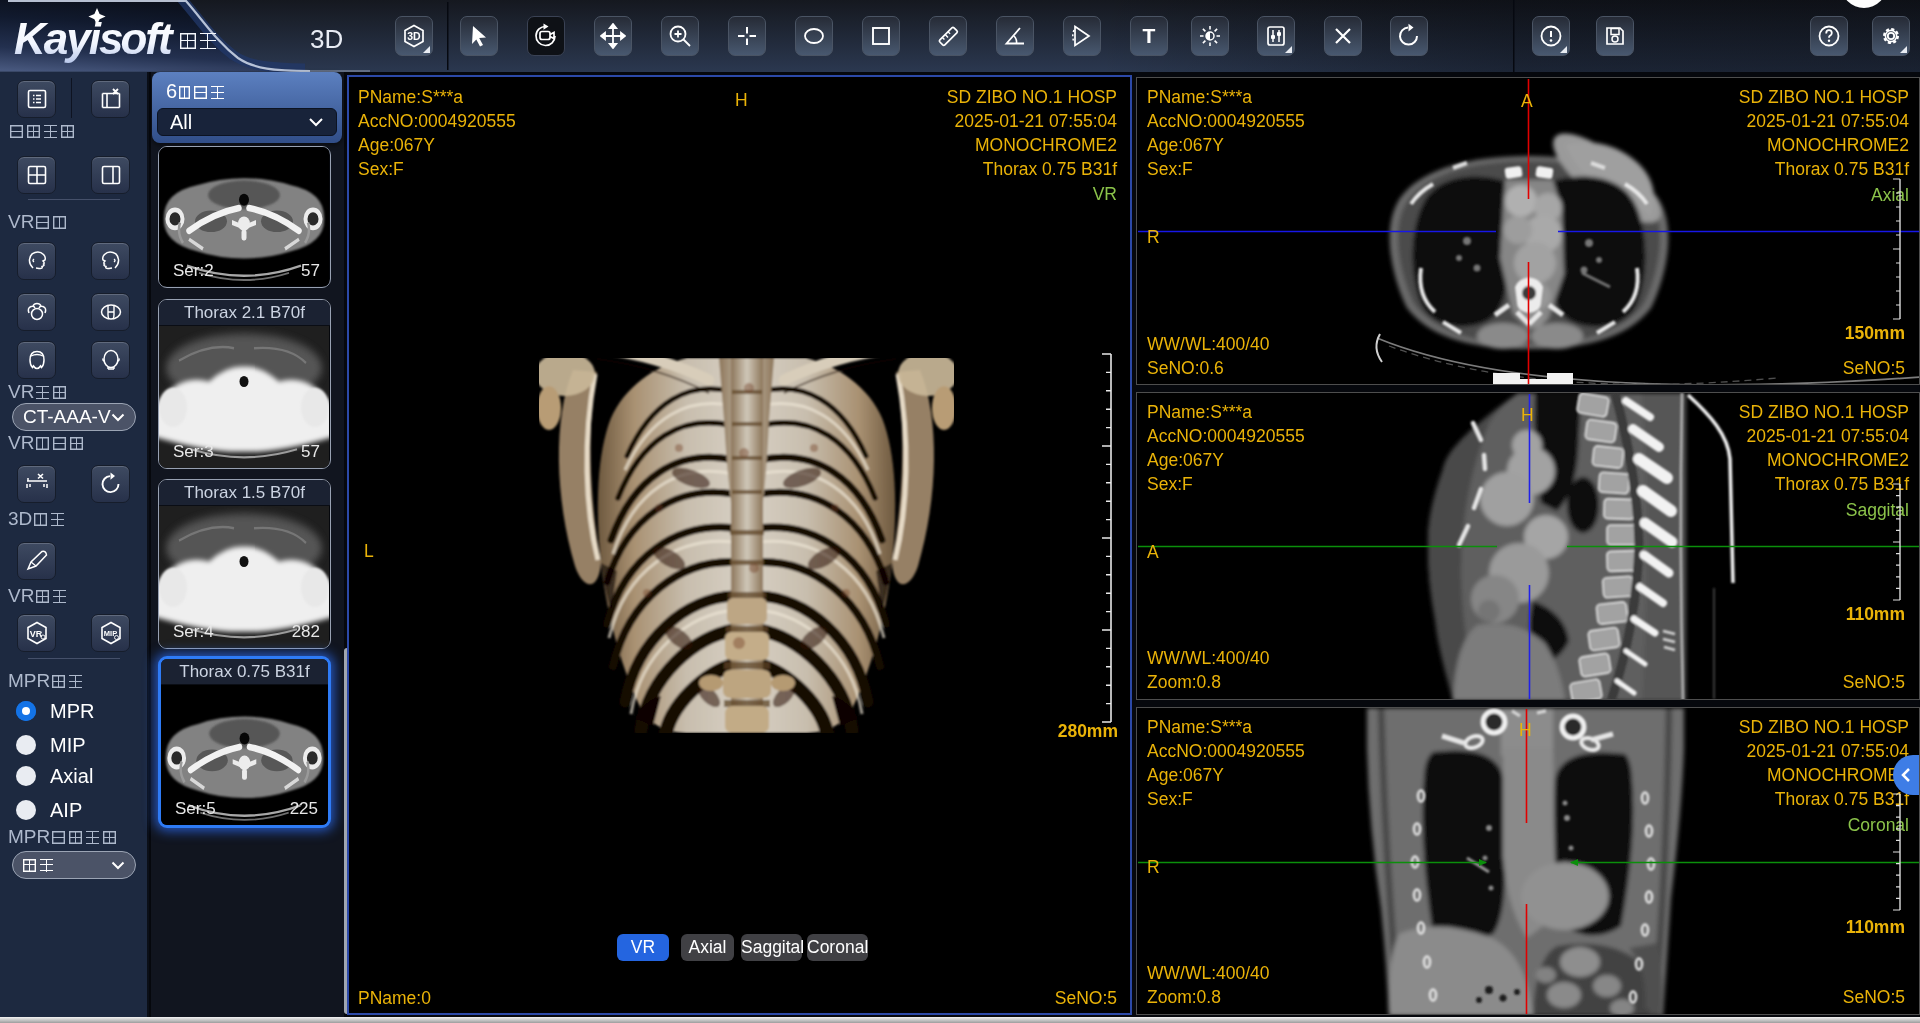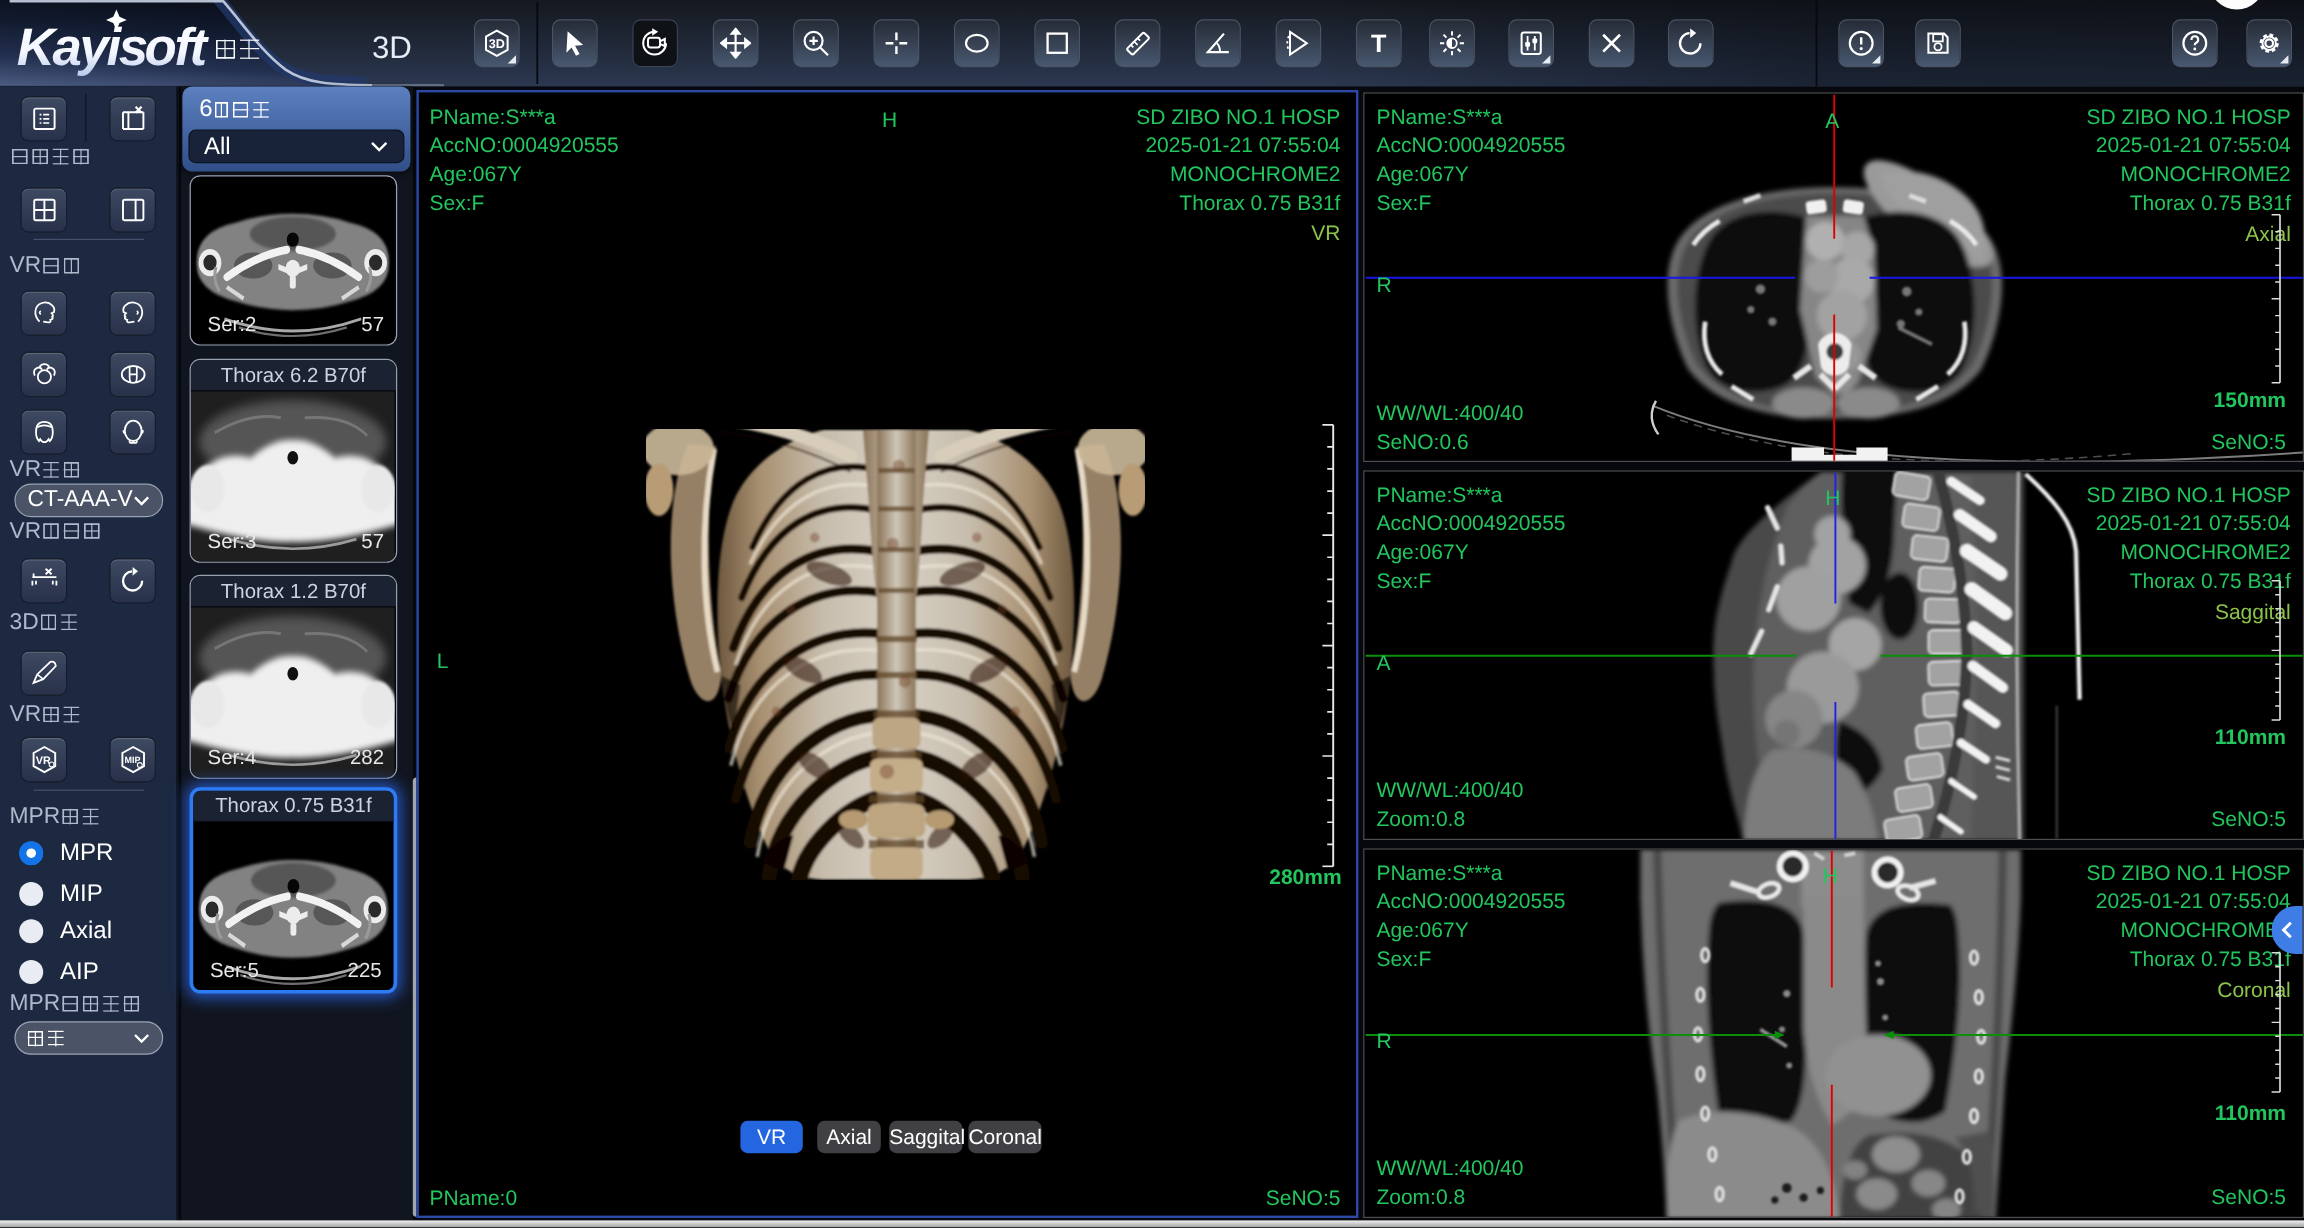--- a/index.html
+++ b/index.html
@@ -32,21 +32,21 @@
 #serhead .t{position:absolute;left:14px;top:8px;color:#fff;font-size:20px}
 #allsel{position:absolute;left:5px;top:36px;width:180px;height:28px;background:#18233a;border:1px solid #0c1322;border-radius:6px;color:#fff;font-size:20px;display:flex;align-items:center;padding:0 12px}
 .thumb{position:absolute;left:7px;width:173px;border:1.5px solid #98a1b2;border-radius:9px;background:#05070c;overflow:hidden}
 .thumb .ttl{position:absolute;left:0;right:0;top:0;height:26px;background:#1b2232;color:#ccd4e2;font-size:17px;text-align:center;line-height:25px;border-bottom:1px solid #0a0d14}
 .thumb .ser{position:absolute;left:14px;bottom:6px;color:#e8e8e8;font-size:17px}
 .thumb .num{position:absolute;right:10px;bottom:6px;color:#e8e8e8;font-size:17px}
 .thumb svg{position:absolute;left:0;top:0}
 #scrollbar{left:344px;top:648px;width:6px;height:366px;background:#a0a6b0;border-radius:3px}
 
 #mainview{left:347px;top:75px;width:785px;height:940px;background:#000;border:2px solid #2c49a8}
-.ovl{position:absolute;color:#22c55e;font-size:17.5px;white-space:nowrap}
+.ovl{position:absolute;color:#eab308;font-size:17.5px;white-space:nowrap}
 .green{color:#8bc34a}
 #rightcol .panel{position:absolute;left:1136px;width:784px;background:#000;border:1px solid #4e4e4e;overflow:hidden}
 #botstrip{left:0;top:1017px;width:1920px;height:6px;background:linear-gradient(#f2f2f2,#9d9d9d)}
 .vbtn{position:absolute;height:27px;border-radius:6px;color:#fff;font-size:17.5px;text-align:center;line-height:26px}
 </style></head>
 <body>
 <div id="stage">
 
 <div class="abs" id="topbar">
 <svg width="1920" height="72" style="position:absolute;left:0;top:0">
@@ -433,29 +433,29 @@
           </svg></div>
  </div>
  <div class="thumb" style="top:74px;height:142px">
   <svg width="170" height="139" viewBox="0 0 170 116" preserveAspectRatio="none">
           <use href="#axsh"></use>
         </svg>
   <div class="ser">Ser:2</div>
         <div class="num">57</div>
  </div>
  <div class="thumb" style="top:227px;height:170px">
-  <div class="ttl">Thorax 6.2 B70f</div>
+  <div class="ttl">Thorax 2.1 B70f</div>
   <svg style="top:26px" width="170" height="143" viewBox="0 0 170 116" preserveAspectRatio="none">
           <use href="#axbr"></use>
         </svg>
   <div class="ser">Ser:3</div>
         <div class="num">57</div>
  </div>
  <div class="thumb" style="top:407px;height:170px">
-  <div class="ttl">Thorax 1.2 B70f</div>
+  <div class="ttl">Thorax 1.5 B70f</div>
   <svg style="top:26px" width="170" height="143" viewBox="0 0 170 116" preserveAspectRatio="none">
           <use href="#axbr"></use>
         </svg>
   <div class="ser">Ser:4</div>
         <div class="num">282</div>
  </div>
  <div class="thumb" style="top:584px;height:172px;border:3px solid #2e7bf6;box-shadow:0 0 12px 3px rgba(46,110,246,.75),inset 0 0 6px rgba(46,110,246,.5)">
   <div class="ttl">Thorax 0.75 B31f</div>
   <svg style="top:26px" width="167" height="141" viewBox="0 0 170 116" preserveAspectRatio="none">
           <use href="#axsh"></use>

